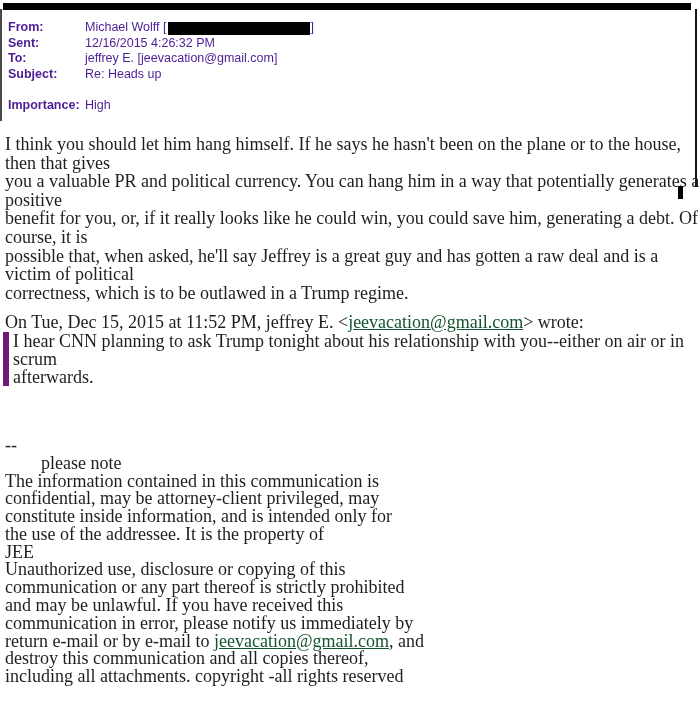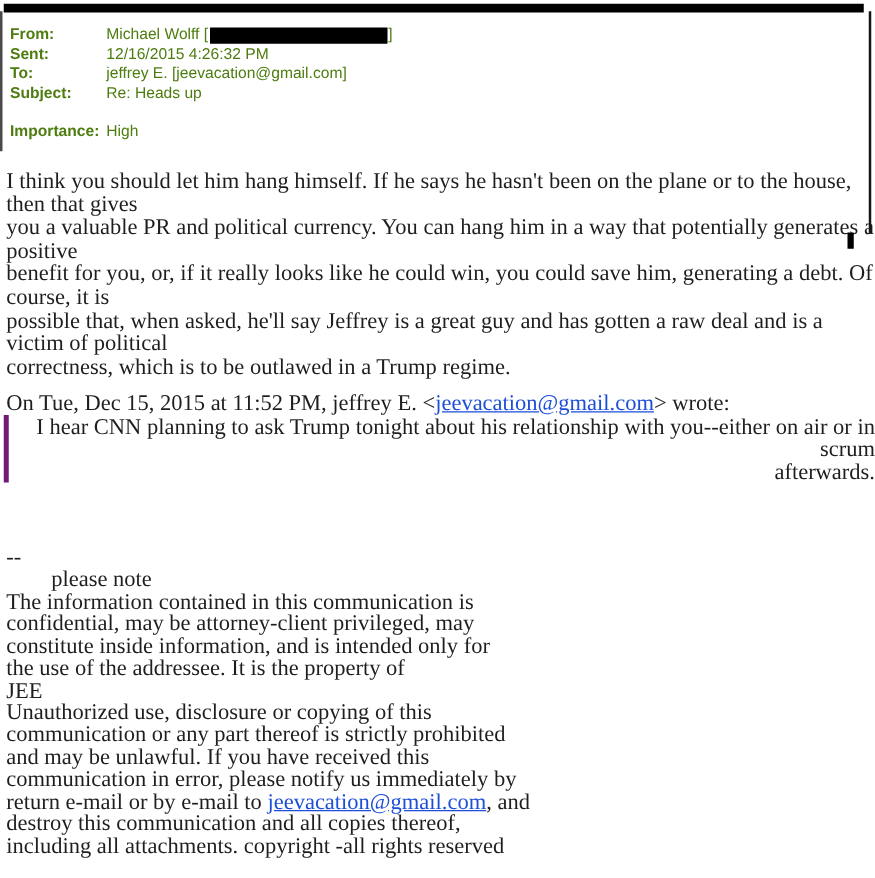--- a/index.html
+++ b/index.html
@@ -16,21 +16,21 @@
   .scan-left-line{position:absolute;left:0px;top:9px;width:2px;height:112px;background:#4a4a4a;}
   .scan-right-line{position:absolute;left:695px;top:9px;width:2px;height:178px;background:#161616;}
   .scan-right-tick{position:absolute;left:678px;top:186px;width:5px;height:13px;background:#000;}
 
   
   .header-block{
     margin:20px 12px 0 8px;
     font-family:"Liberation Sans", sans-serif;
     font-size:12.5px;
     line-height:15.6px;
-    color:#4d7c0f;
+    color:#4c1d95;
   }
   .hrow{display:flex;}
   .hlabel{font-weight:bold;width:77px;flex-shrink:0;}
   .hvalue{white-space:pre;}
   .importance-row{margin-top:16px;}
   .redaction{display:inline-block;background:#000;vertical-align:text-bottom;}
   .redaction-from{width:142px;height:13px;margin:0 1px -1px 1px;}
   .redaction-q2{width:162px;height:15px;margin:0 1px -2px 1px;}
 
   
@@ -40,26 +40,25 @@
     font-size:18px;
     line-height:18.6px;
   }
   .pre{white-space:pre-wrap;}
   .para{margin:0;}
   .quote-header{margin-top:11px;}
   .quote-header.q2{margin-top:16px;}
   .quote1-body{margin:0 0 0 9px;}
   .quote2-body{
     margin:0 0 0 -2px;
-    border-left:4px solid #701a75;
-    padding-left:17px;
+    border-left:6px solid #701a75;
+    padding-left:4px;
     line-height:18px;
-    text-align:right;
   }
-  .link{color:#1d4ed8;text-decoration:underline;cursor:pointer;}
+  .link{color:#14532d;text-decoration:underline;cursor:pointer;}
 
   
   .sig{margin-top:51px;line-height:17.8px;}
 </style>
 </head>
 <body>
 
 <div class="page">
 
   <div class="scan-top-bar"></div>

